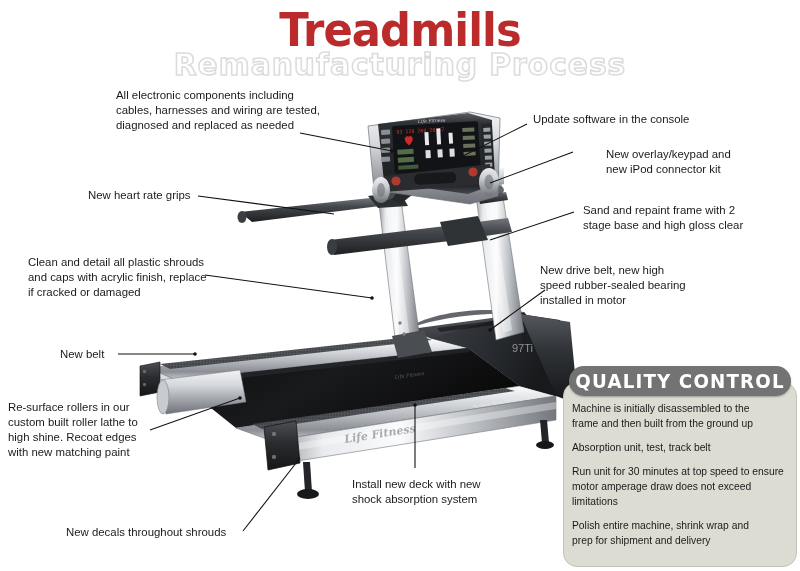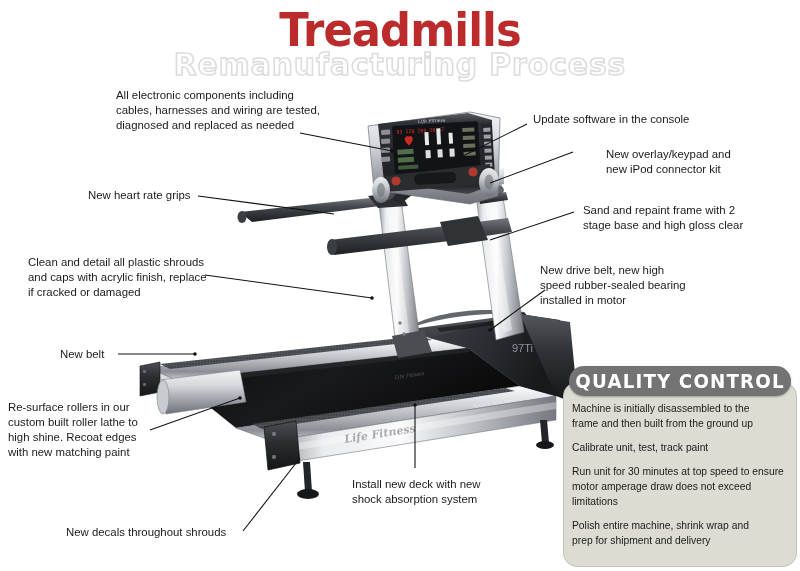--- a/index.html
+++ b/index.html
@@ -358,21 +358,21 @@
   <div class="callout r" style="left:583px;top:203px;width:200px;">Sand and repaint frame with 2
 stage base and high gloss clear</div>
 
   <div class="callout r" style="left:540px;top:263px;width:185px;">New drive belt, new high
 speed rubber-sealed bearing
 installed in motor</div>
 
   <div id="qc">
     <div class="qc-item">Machine is initially disassembled to the
 frame and then built from the ground up</div>
-    <div class="qc-item">Calibrate unit, test, track paint</div>
+    <div class="qc-item">Absorption unit, test, track belt</div>
     <div class="qc-item">Run unit for 30 minutes at top speed to ensure
 motor amperage draw does not exceed limitations</div>
     <div class="qc-item">Polish entire machine, shrink wrap and
 prep for shipment and delivery</div>
   </div>
   <div id="qc-banner">
     <span>QUALITY CONTROL</span>
   </div>
 
 </div>

